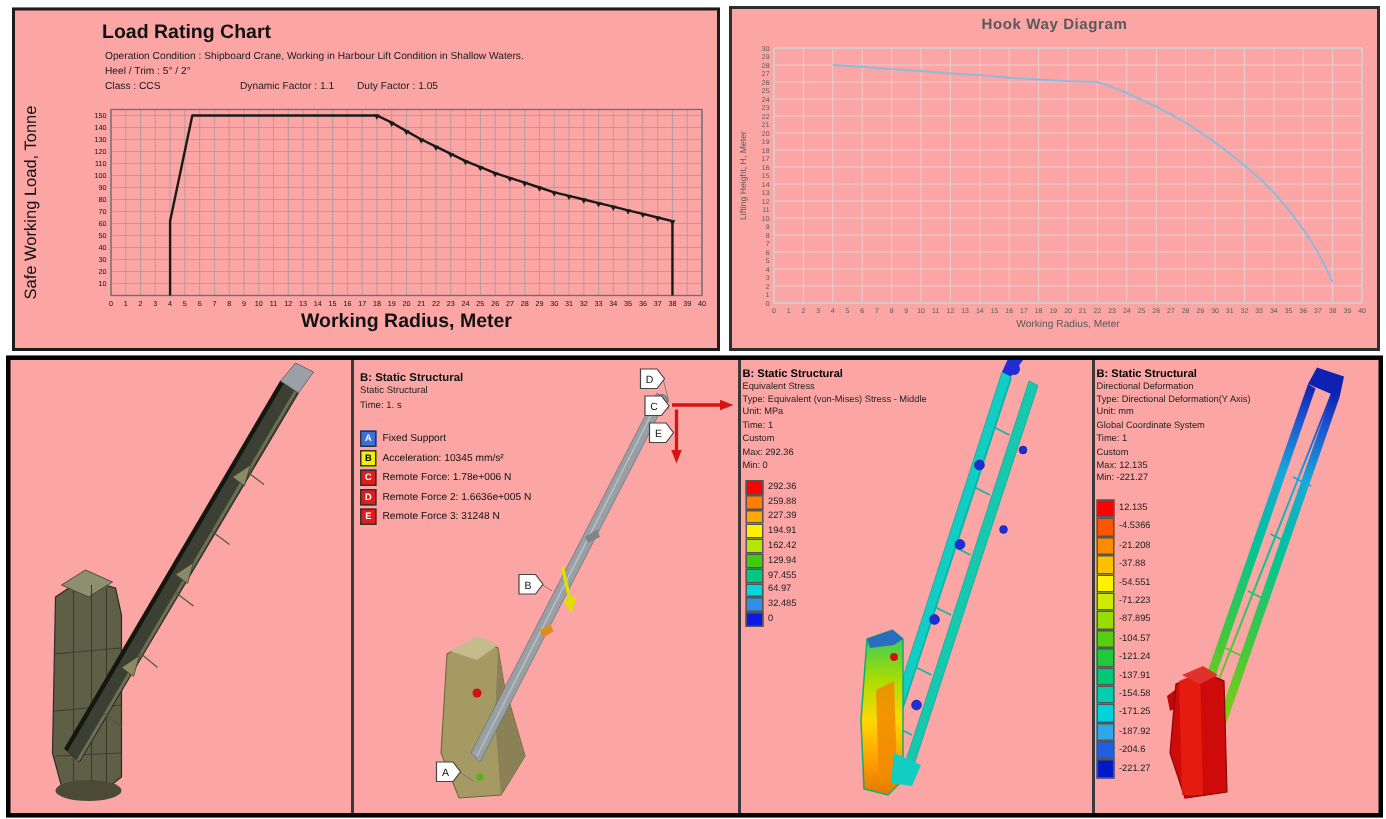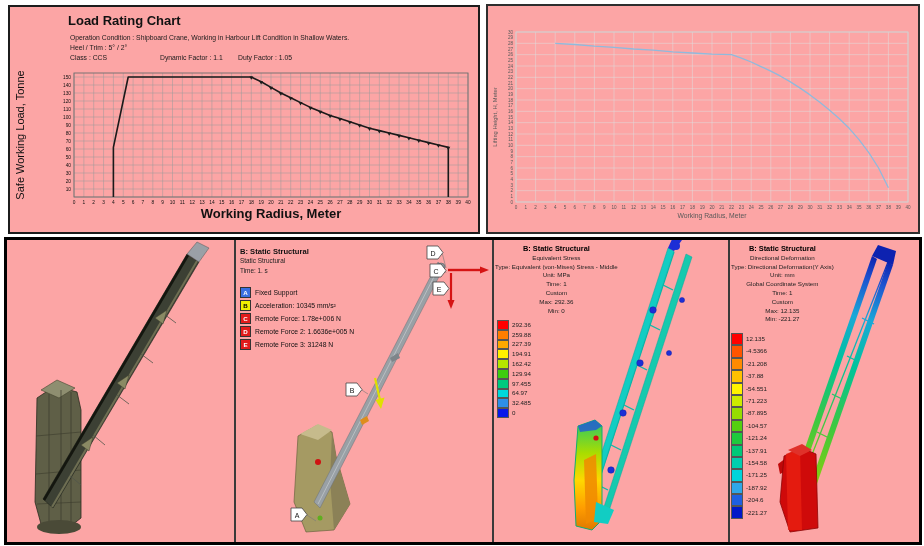--- a/index.html
+++ b/index.html
@@ -2,21 +2,21 @@
 <html><head>
 <meta charset="utf-8">
 <style>
   html,body{margin:0;padding:0;background:#fff;}
   #screen{position:relative;width:924px;height:546px;background:#fff;overflow:hidden;
           font-family:"Liberation Sans", sans-serif;color:#111;}
   .panel{position:absolute;background:#fca5a5;}
   #load-panel{left:8px;top:5px;width:468px;height:225px;border:2px solid #1c1c1c;}
   #hook-panel{left:486px;top:4px;width:430px;height:226px;border:2px solid #2e2e2e;}
   #bottom-box{left:4px;top:237px;width:912px;height:302px;border:3px solid #000;}
-  .col{position:absolute;top:0;height:100%;text-align:center;}
+  .col{position:absolute;top:0;height:100%;}
   #col-model{left:0;width:227px;border-right:2px solid #3a3a3a;}
   #col-setup{left:227px;width:258px;border-right:2px solid #3a3a3a;}
   #col-stress{left:485px;width:236px;border-right:2px solid #3a3a3a;}
   #col-deform{left:721px;width:185px;}
   .lr-title{position:absolute;left:58px;top:6px;font-size:13px;font-weight:bold;}
   .lr-sub{position:absolute;font-size:6.8px;color:#1a1a1a;white-space:nowrap;}
   .hook-title{position:absolute;left:0;top:5px;width:100%;text-align:center;
               font-size:10px;font-weight:600;color:#595959;letter-spacing:0.4px;}
   svg{position:absolute;left:0;top:0;}
   .blk-title{position:absolute;font-size:7.6px;font-weight:bold;white-space:nowrap;}
@@ -190,20 +190,21 @@
           <path d="M416.6,81 L420.6,81 L418.6,84.39999999999999 Z" fill="#1a1a1a"></path>
           <path d="M426.45,83.4 L430.45,83.4 L428.45,86.8 Z" fill="#1a1a1a"></path>
           <path d="M436.3,85.80000000000001 L440.3,85.80000000000001 L438.3,89.2 Z" fill="#1a1a1a"></path>
         </g>
         <text x="261" y="157" text-anchor="middle" font-size="13" font-weight="bold" fill="#111">Working Radius, Meter</text>
         <text x="14" y="74" text-anchor="middle" font-size="11" fill="#111" transform="rotate(-90 14 74)">Safe Working Load, Tonne</text>
       </svg>
   </div>
 
   <div id="hook-panel" class="panel">
+    <div class="hook-title">Hook Way Diagram</div>
     <svg id="hook-svg" style="top:16px;" width="430" height="210" viewBox="0 0 430 210">
         <g>
           <line x1="28" y1="10" x2="28" y2="180" stroke="#dedede" stroke-width="0.5"></line>
           <line x1="47.6" y1="10" x2="47.6" y2="180" stroke="#dedede" stroke-width="0.5"></line>
           <line x1="67.2" y1="10" x2="67.2" y2="180" stroke="#dedede" stroke-width="0.5"></line>
           <line x1="86.8" y1="10" x2="86.8" y2="180" stroke="#dedede" stroke-width="0.5"></line>
           <line x1="106.4" y1="10" x2="106.4" y2="180" stroke="#dedede" stroke-width="0.5"></line>
           <line x1="126" y1="10" x2="126" y2="180" stroke="#dedede" stroke-width="0.5"></line>
           <line x1="145.6" y1="10" x2="145.6" y2="180" stroke="#dedede" stroke-width="0.5"></line>
           <line x1="165.2" y1="10" x2="165.2" y2="180" stroke="#dedede" stroke-width="0.5"></line>

